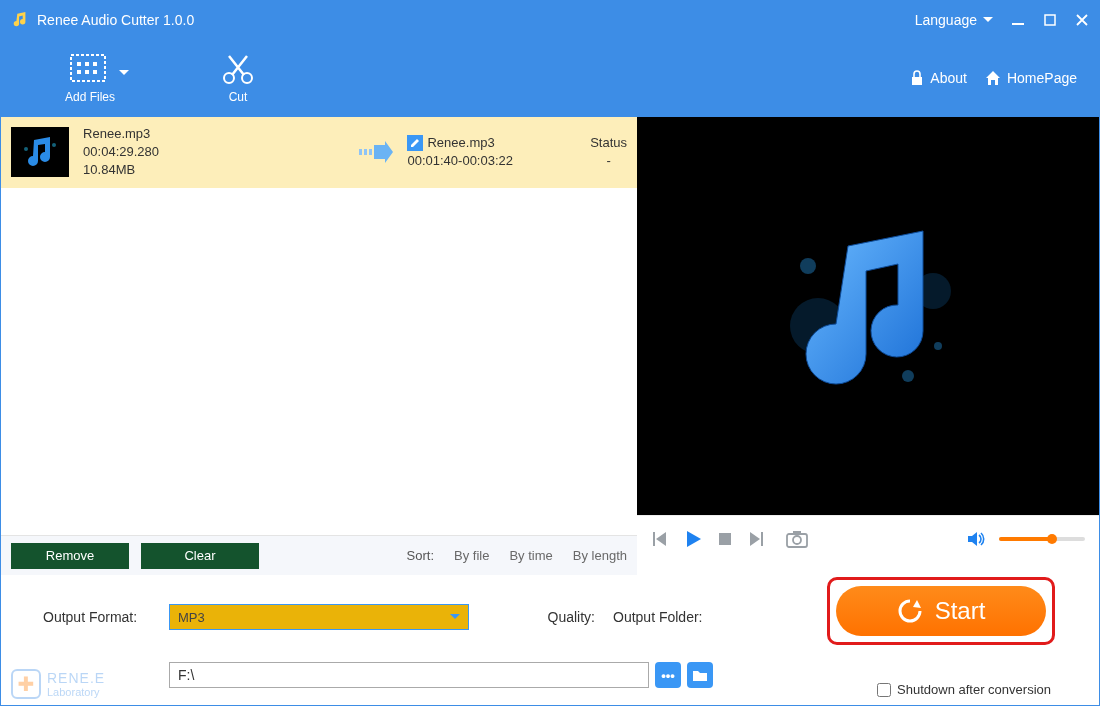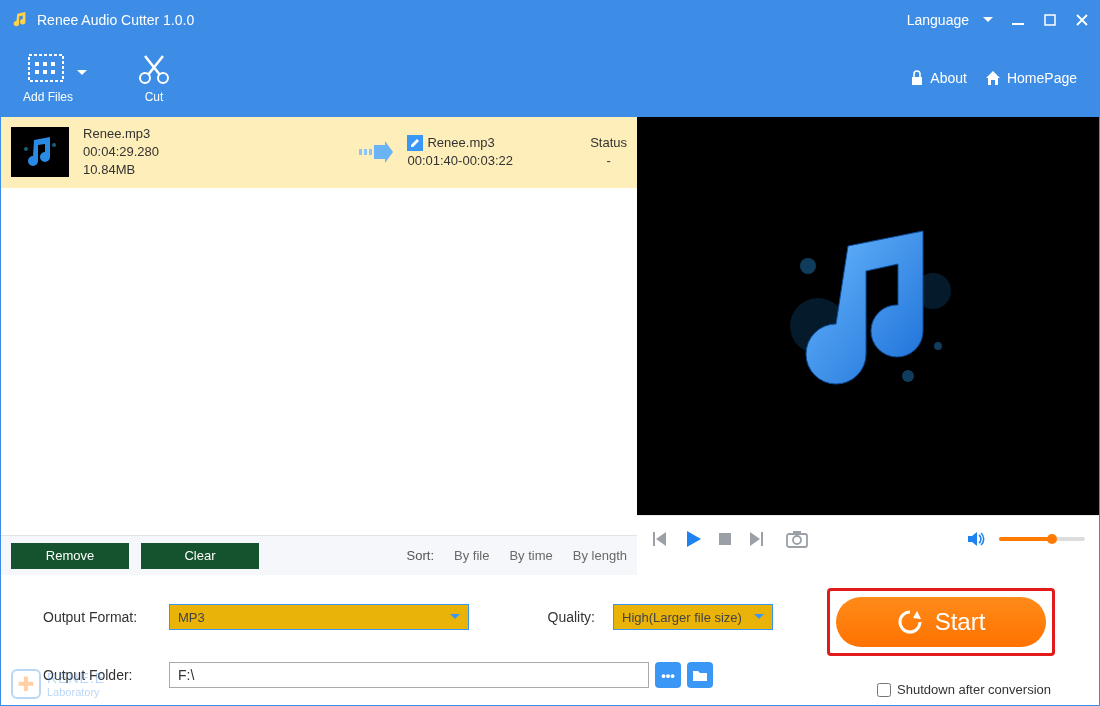--- a/index.html
+++ b/index.html
@@ -2,26 +2,26 @@
 <html><head>
 <meta charset="utf-8">
 <style>
 * { box-sizing: border-box; margin: 0; padding: 0; font-family: "Segoe UI", Arial, sans-serif; }
 body { width: 1100px; height: 706px; background: #fff; position: relative; border: 1px solid #3d8de6; overflow: hidden; }
 
 
 .titlebar { height: 38px; background: #3d8de6; display: flex; align-items: center; padding: 0 10px; color: #fff; font-size: 14px; }
 .logo-icon { width: 18px; height: 18px; margin-right: 8px; }
 .titlebar-right { margin-left: auto; display: flex; align-items: center; gap: 18px; }
-.lang { display: flex; align-items: center; gap: 14px; cursor: pointer; }
+.lang { display: flex; align-items: center; gap: 6px; cursor: pointer; }
 .winbtn { width: 14px; height: 14px; cursor: pointer; display: flex; align-items: center; justify-content: center; }
 
 
 .toolbar { height: 78px; background: #3d8de6; display: flex; align-items: center; padding: 0 22px; color: #fff; font-size: 13px; }
-.tool { display: flex; flex-direction: column; align-items: center; gap: 4px; cursor: pointer; margin-right: 60px; position: relative; }
+.tool { display: flex; flex-direction: column; align-items: center; gap: 4px; cursor: pointer; margin-right: 60px; position: relative; margin-left: 42px; }
 .tool .label { font-size: 12px; }
 .tool .caret { position: absolute; right: -14px; top: 18px; }
 .toolbar-right { margin-left: auto; display: flex; align-items: center; gap: 18px; font-size: 14px; }
 .toolbar-right .link { display: flex; align-items: center; gap: 6px; cursor: pointer; }
 
 
 .main { display: flex; height: 458px; }
 .left { width: 636px; display: flex; flex-direction: column; }
 .right { flex: 1; display: flex; flex-direction: column; background: #fff; }
 
@@ -52,21 +52,21 @@
 .volslider .knob { position: absolute; width: 10px; height: 10px; background: #ff7a00; border-radius: 50%; top: -3px; left: 48px; }
 
 
 .bottom { height: 130px; padding: 22px 20px 10px 42px; font-size: 14px; color: #333; display: flex; position: relative; }
 .formgrid { display: grid; grid-template-columns: 108px 300px 108px 160px; row-gap: 18px; column-gap: 18px; align-items: center; }
 .selectbox { height: 26px; border: 1px solid #3a97f5; padding: 0 8px; display: flex; align-items: center; justify-content: space-between; font-size: 13px; color: #444; cursor: pointer; background: #eab308; }
 .pathrow { display: flex; align-items: center; gap: 6px; }
 .pathinput { height: 26px; border: 1px solid #aaa; padding: 0 8px; font-size: 14px; width: 480px; color: #333; display: flex; align-items: center; background: #fff; }
 .sqbtn { width: 26px; height: 26px; background: #3a97f5; border-radius: 4px; color: #fff; display: flex; align-items: center; justify-content: center; cursor: pointer; font-weight: bold; font-size: 13px; }
 
-.startwrap { position: absolute; right: 44px; top: 13px; border: 3px solid #e11b1b; padding: 6px 6px 6px 6px; border-radius: 4px; }
+.startwrap { position: absolute; right: 44px; top: 2px; border: 3px solid #e11b1b; padding: 6px 6px 6px 6px; border-radius: 10px; }
 .startbtn { width: 210px; height: 50px; background: linear-gradient(#ff8b1a,#ff7200); border: none; border-radius: 26px; color: #fff; font-size: 24px; display: flex; align-items: center; justify-content: center; gap: 12px; cursor: pointer; }
 .shutrow { position: absolute; right: 48px; bottom: 8px; font-size: 13px; color: #333; display: flex; align-items: center; gap: 6px; }
 .shutrow input { width: 14px; height: 14px; }
 
 .watermark { position: absolute; left: 10px; bottom: 6px; opacity: 0.35; font-size: 11px; color: #3d8de6; display: flex; align-items: center; gap: 6px; }
 .watermark .plus { width: 30px; height: 30px; background: #fff; border: 2px solid #3d8de6; border-radius: 6px; display: flex; align-items: center; justify-content: center; font-size: 20px; color: #ff7a00; }
 
 svg { display: block; }
 </style>
 </head>
@@ -269,26 +269,20 @@
 <div class="bottom">
   <div class="formgrid">
     <div>Output Format:</div>
     <div class="selectbox">
       <span>MP3</span>
       <svg width="10" height="6">
           <path d="M0 0 L5 5 L10 0 Z" fill="#3a97f5"></path>
         </svg>
     </div>
     <div style="text-align:right">Quality:</div>
-    <div class="selectbox">
-      <span>High(Larger file size)</span>
-      <svg width="10" height="6">
-          <path d="M0 0 L5 5 L10 0 Z" fill="#3a97f5"></path>
-        </svg>
-    </div>
     <div>Output Folder:</div>
     <div class="pathrow" style="grid-column: 2 / span 3">
       <div class="pathinput">
           <span>F:\</span>
         </div>
       <div class="sqbtn">•••</div>
       <div class="sqbtn">
         <svg width="16" height="14">
             <path d="M1 3 H6 L8 5 H15 V13 H1 Z" fill="#fff"></path>
           </svg>

